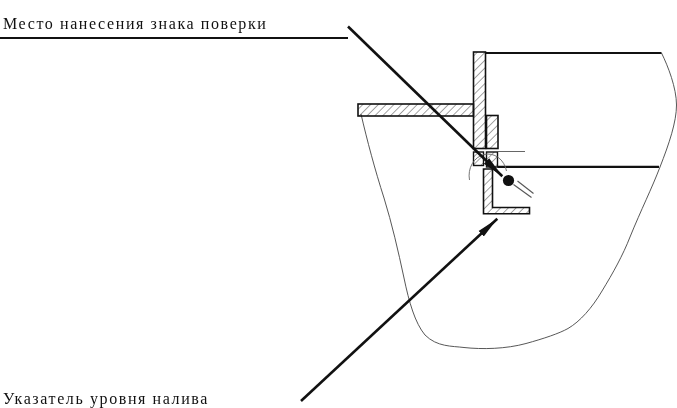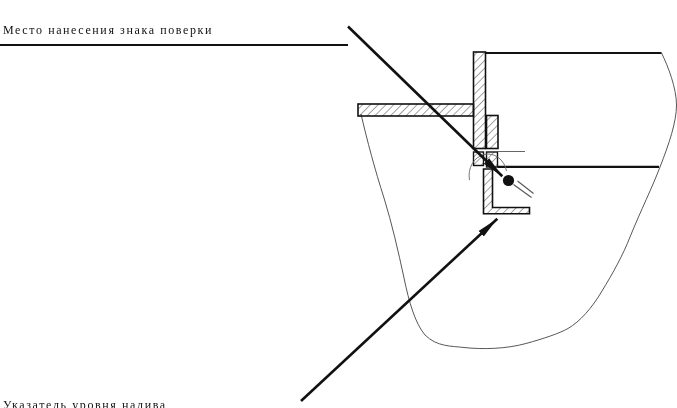--- a/index.html
+++ b/index.html
@@ -7,26 +7,26 @@
     position:relative;
     width:677px;height:408px;
     background:#fff;
     overflow:hidden;
     font-family:"Liberation Serif", serif;
   }
   #drawing{position:absolute;left:0;top:0;}
   .callout{
     position:absolute;
     color:#111;
-    font-size:12px;
+    font-size:16px;
     line-height:23px;
     letter-spacing:1.6px;
     white-space:nowrap;
     border-bottom:2px solid #111;
-    padding:18px 0 2px 3px;
+    padding:11px 0 2px 3px;
     box-sizing:border-box;
   }
   #callout-top{left:0;top:1px;width:348px;}
   #callout-bottom{left:0;top:376px;width:301px;}
 </style>
 </head>
 <body>
 
 <div id="stage">
 

